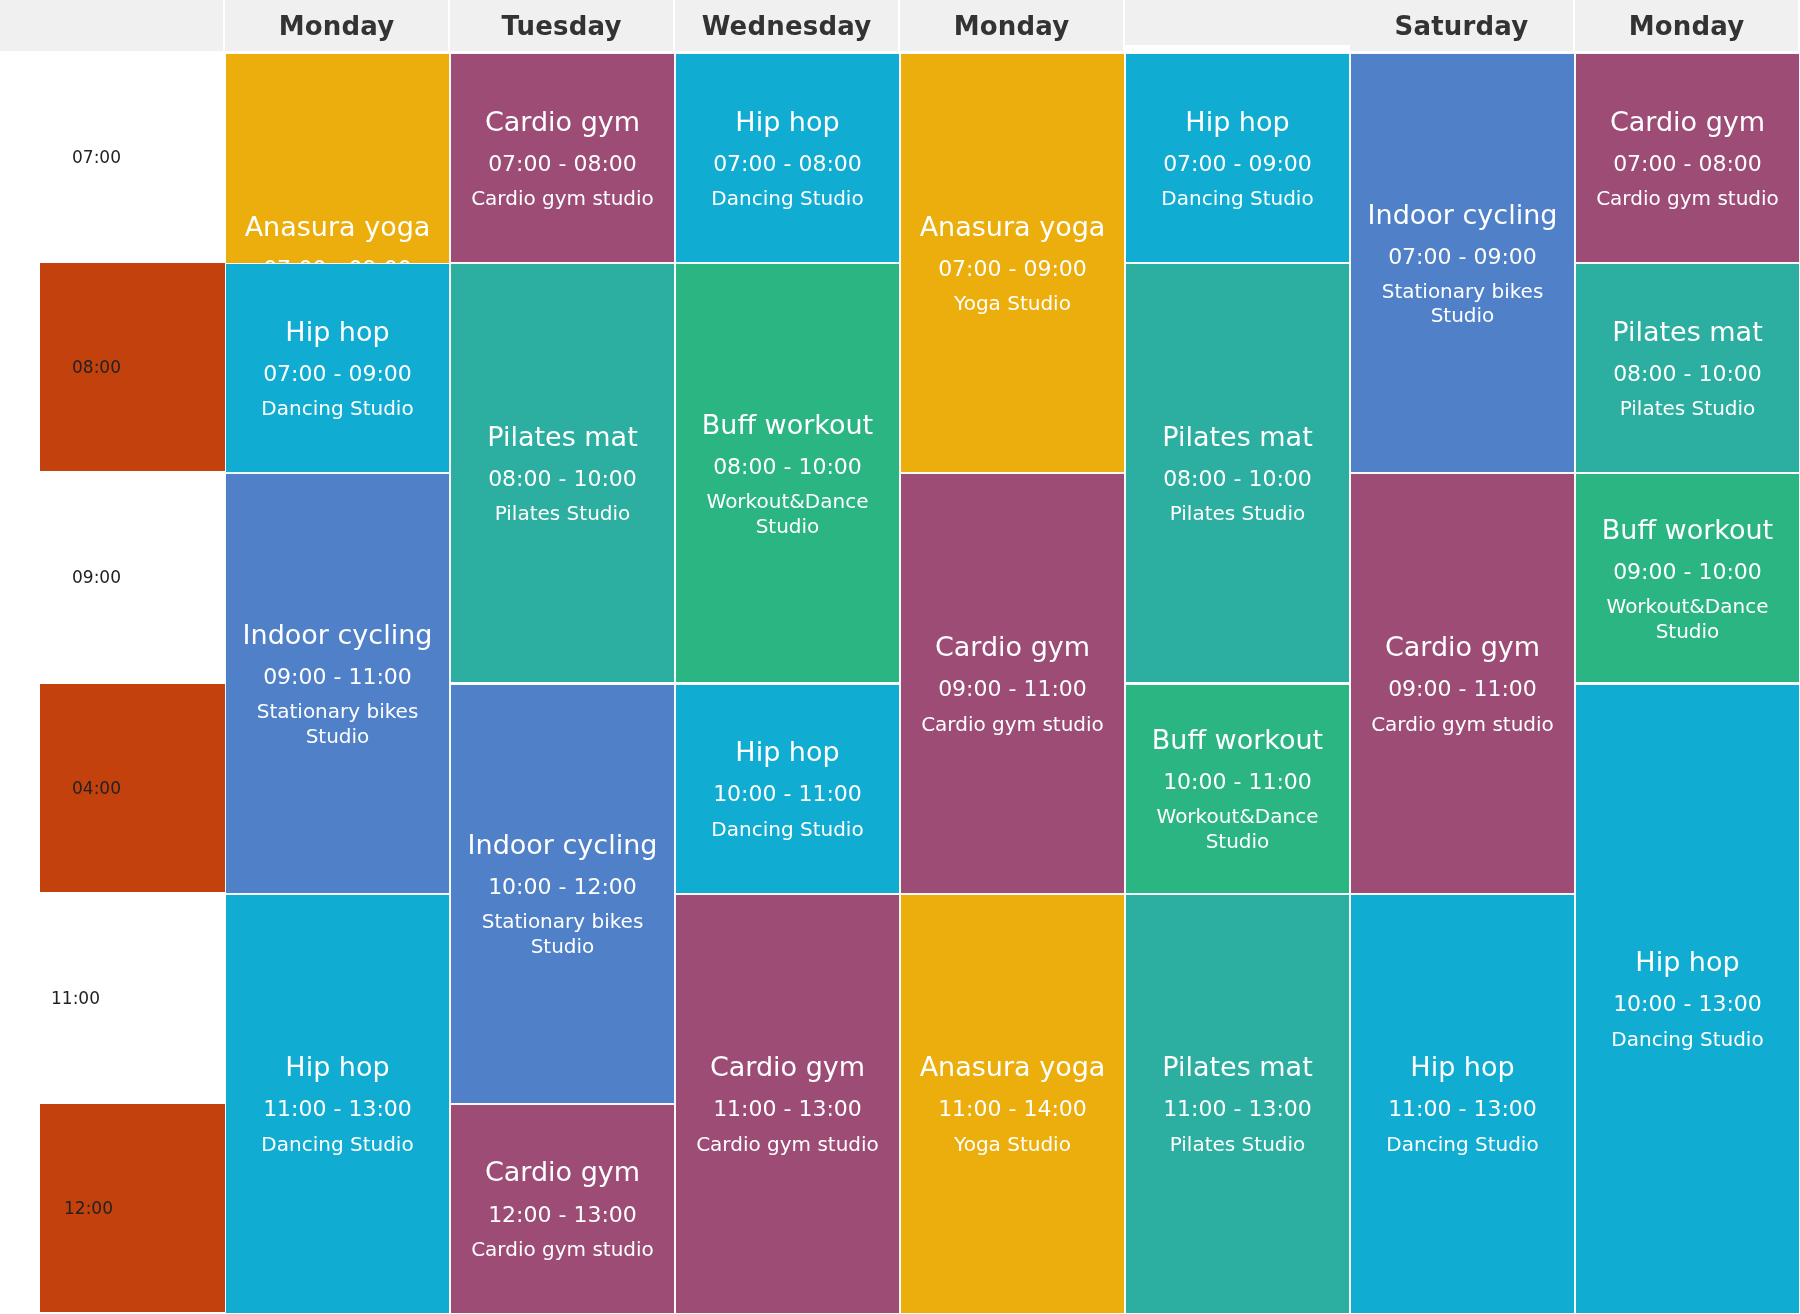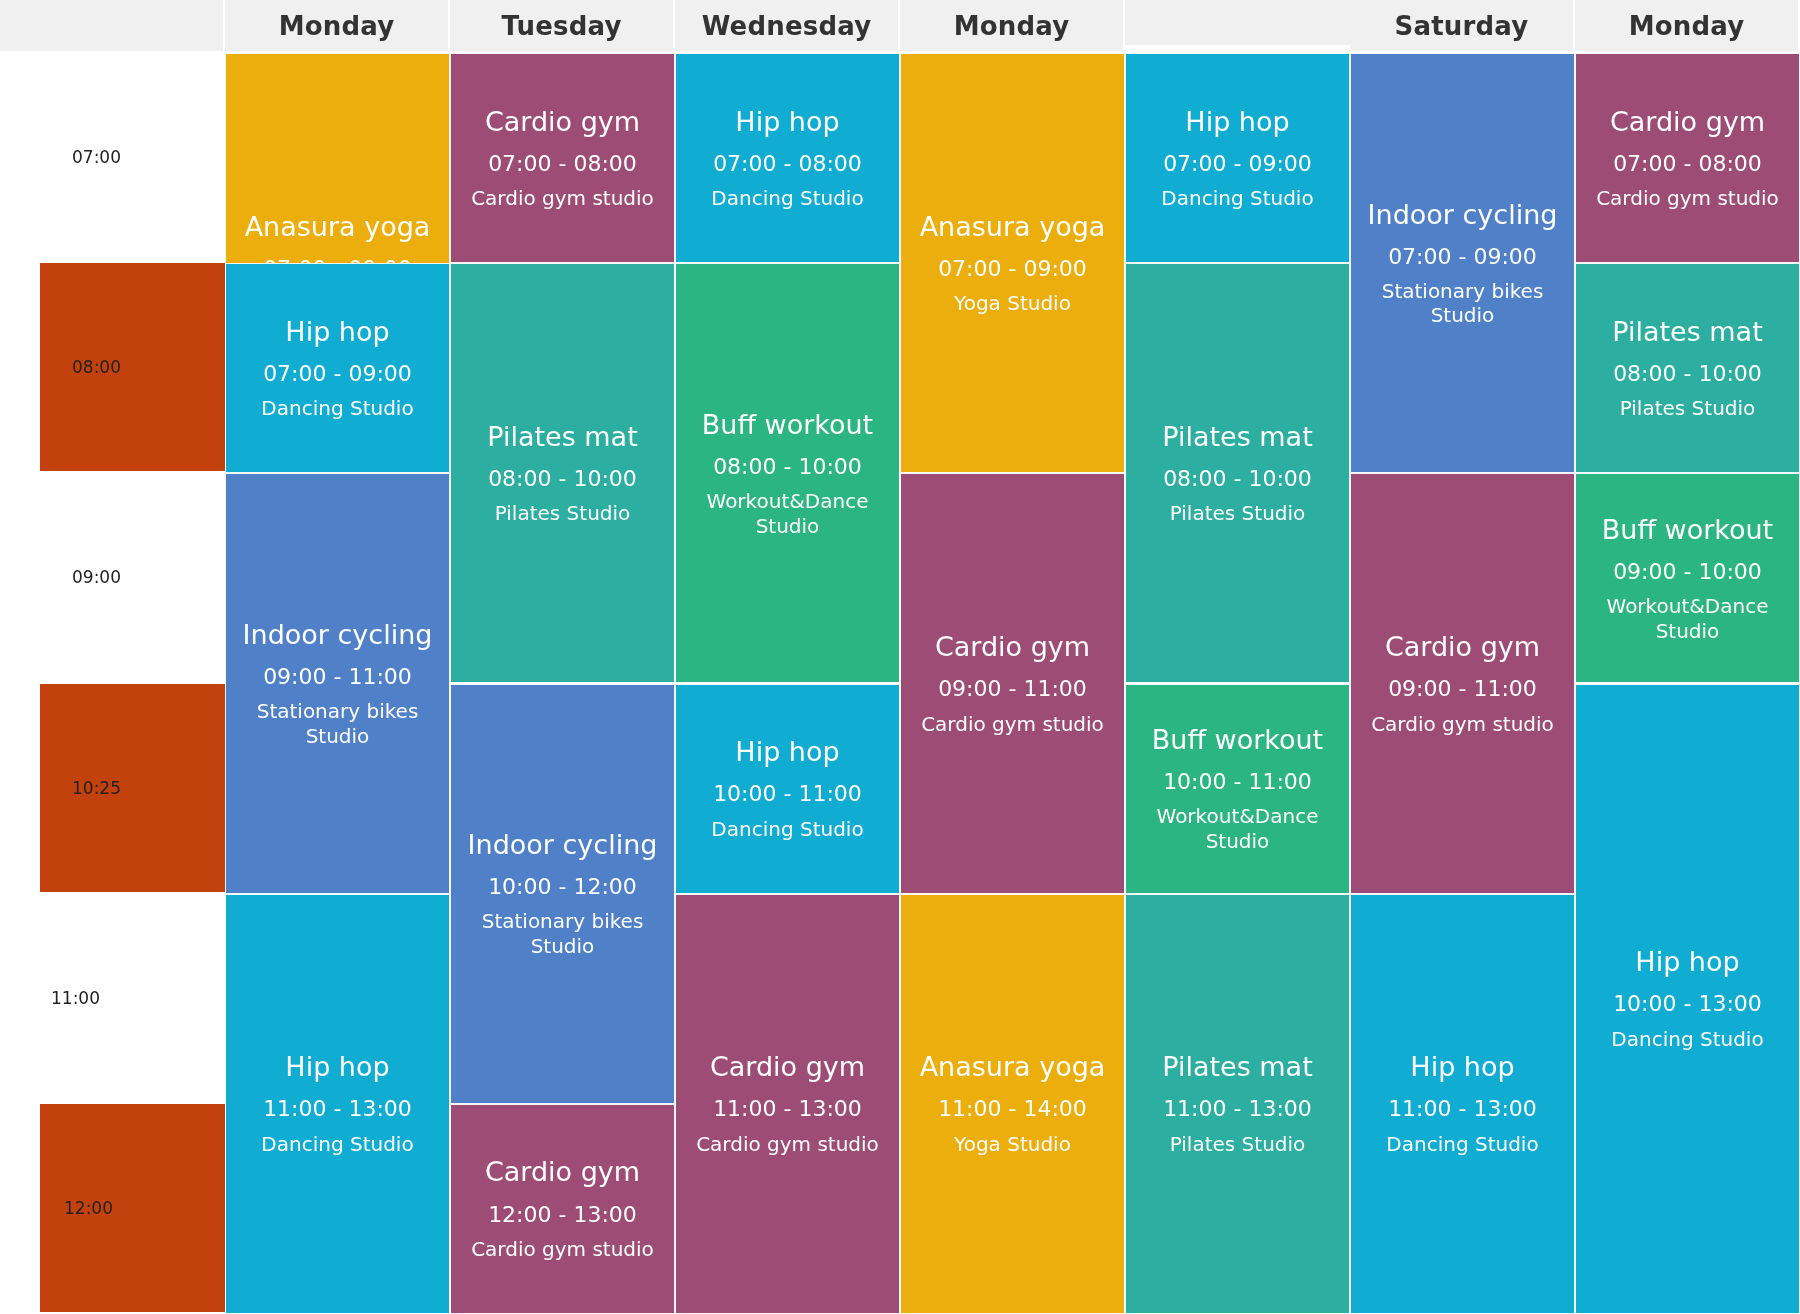--- a/index.html
+++ b/index.html
@@ -128,21 +128,21 @@
       <div class="time-cell odd" style="top: 53px; height: 210.167px;">
         <span>07:00</span>
       </div>
       <div class="time-cell even" style="top: 263.167px; height: 210.167px;">
         <span>08:00</span>
       </div>
       <div class="time-cell odd" style="top: 473.333px; height: 210.167px;">
         <span>09:00</span>
       </div>
       <div class="time-cell even" style="top: 683.5px; height: 210.167px;">
-        <span>10:25</span>
+        <span>04:00</span>
       </div>
       <div class="time-cell odd" style="top: 893.667px; height: 210.167px; padding-left: 11px;">
         <span>11:00</span>
       </div>
       <div class="time-cell even" style="top: 1103.83px; height: 210.167px; padding-left: 24px;">
         <span>12:00</span>
       </div>
     </div>
 
   <div id="header-row">

